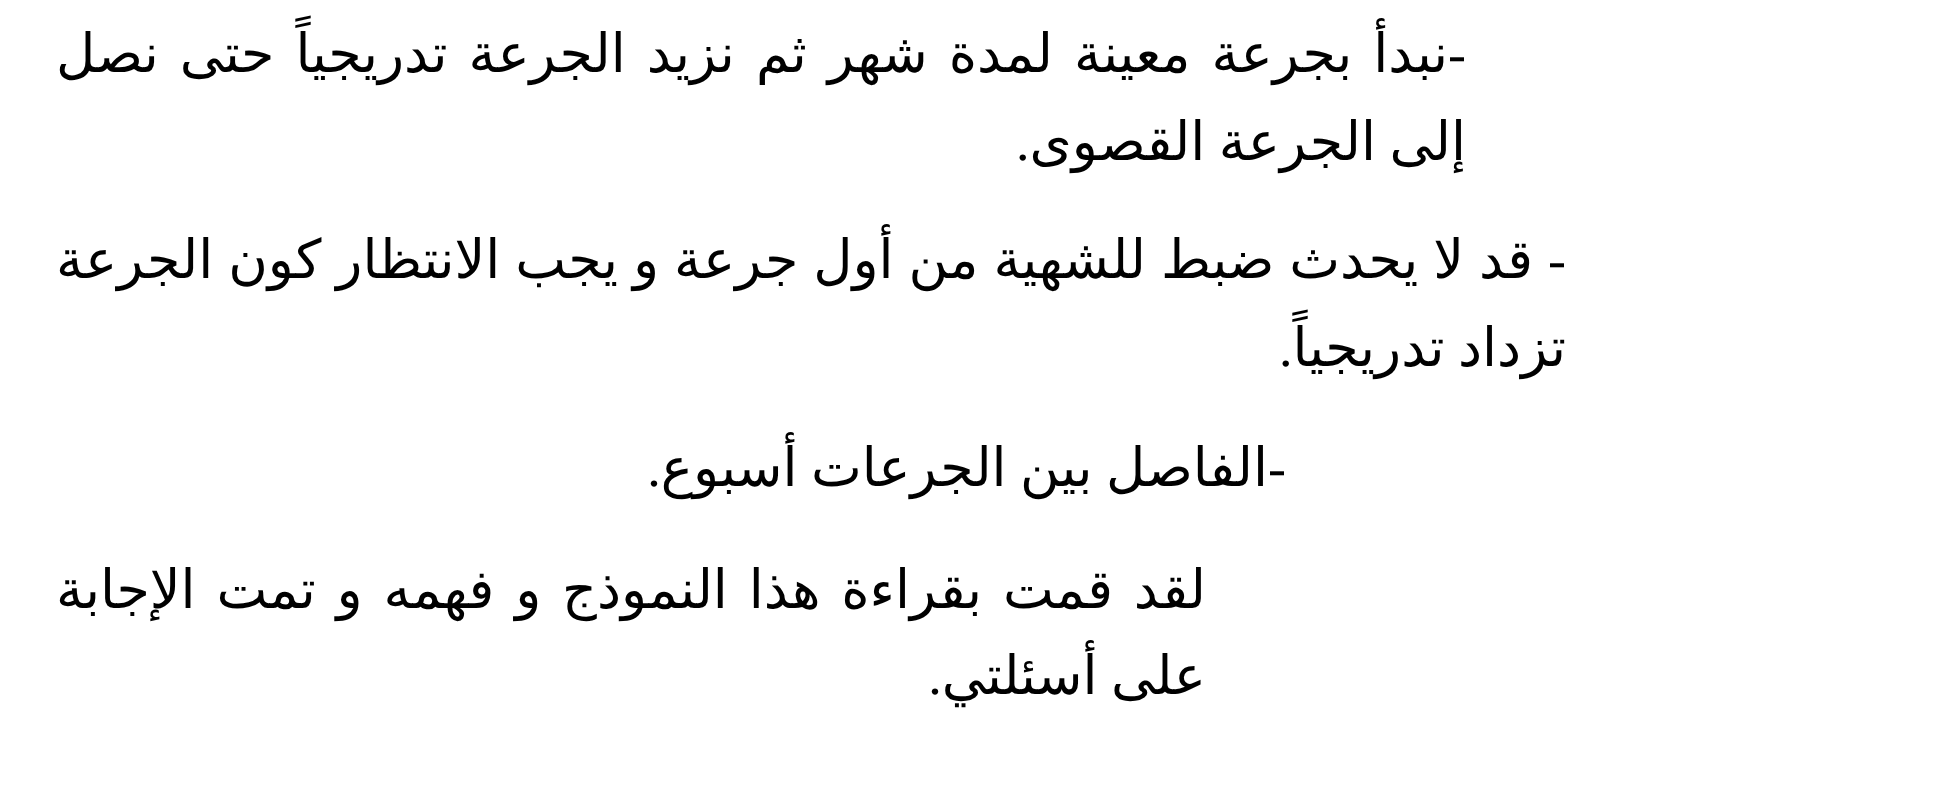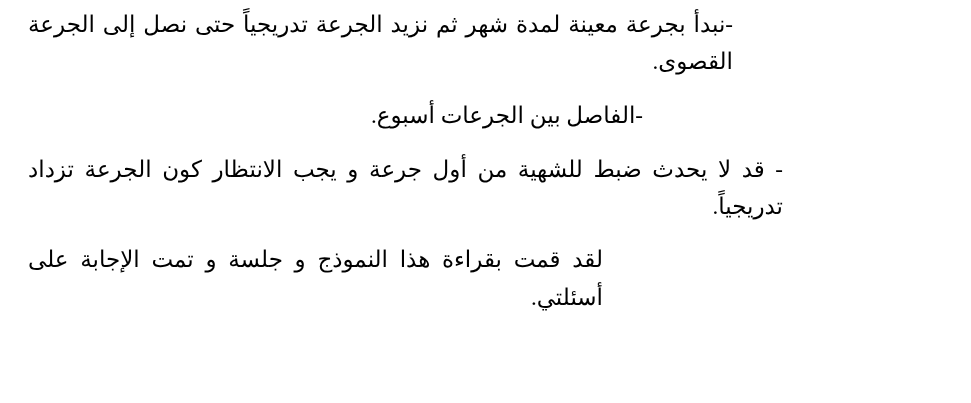--- a/index.html
+++ b/index.html
@@ -15,21 +15,21 @@
     color: #000000;
   }
   .page {
     width: 971px;
     height: 403px;
     box-sizing: border-box;
     padding: 6px 28px 0 28px;
     direction: rtl;
   }
   .para {
-    font-size: 23px;
+    font-size: 27px;
     line-height: 1.62;
     text-align: justify;
     text-align-last: right;
     margin: 0 0 14px 0;
     direction: rtl;
     unicode-bidi: embed;
   }
   .para:last-child {
     margin-bottom: 0;
   }
@@ -45,20 +45,20 @@
   .indent-4 { padding-right: 130px; }
   .indent-5 { padding-right: 340px; }
 </style>
 </head>
 <body>
 
 <div class="page">
 
   <p class="para p1 indent-1">-نبدأ بجرعة معينة لمدة شهر ثم نزيد الجرعة تدريجياً حتى نصل إلى الجرعة القصوى.</p>
 
+  <p class="para p3 indent-3">- قد لا يحدث ضبط للشهية من أول جرعة و يجب الانتظار كون الجرعة تزداد تدريجياً.</p>
+
   <p class="para p2 indent-2">-الفاصل بين الجرعات أسبوع.</p>
 
-  <p class="para p3 indent-3">- قد لا يحدث ضبط للشهية من أول جرعة و يجب الانتظار كون الجرعة تزداد تدريجياً.</p>
 
-
-  <p class="para p5 indent-5">لقد قمت بقراءة هذا النموذج و جلسة و تمت الإجابة على أسئلتي.</p>
+  <p class="para p5 indent-5">لقد قمت بقراءة هذا النموذج و فهمه و تمت الإجابة على أسئلتي.</p>
 
 </div>
 
 </body></html>

